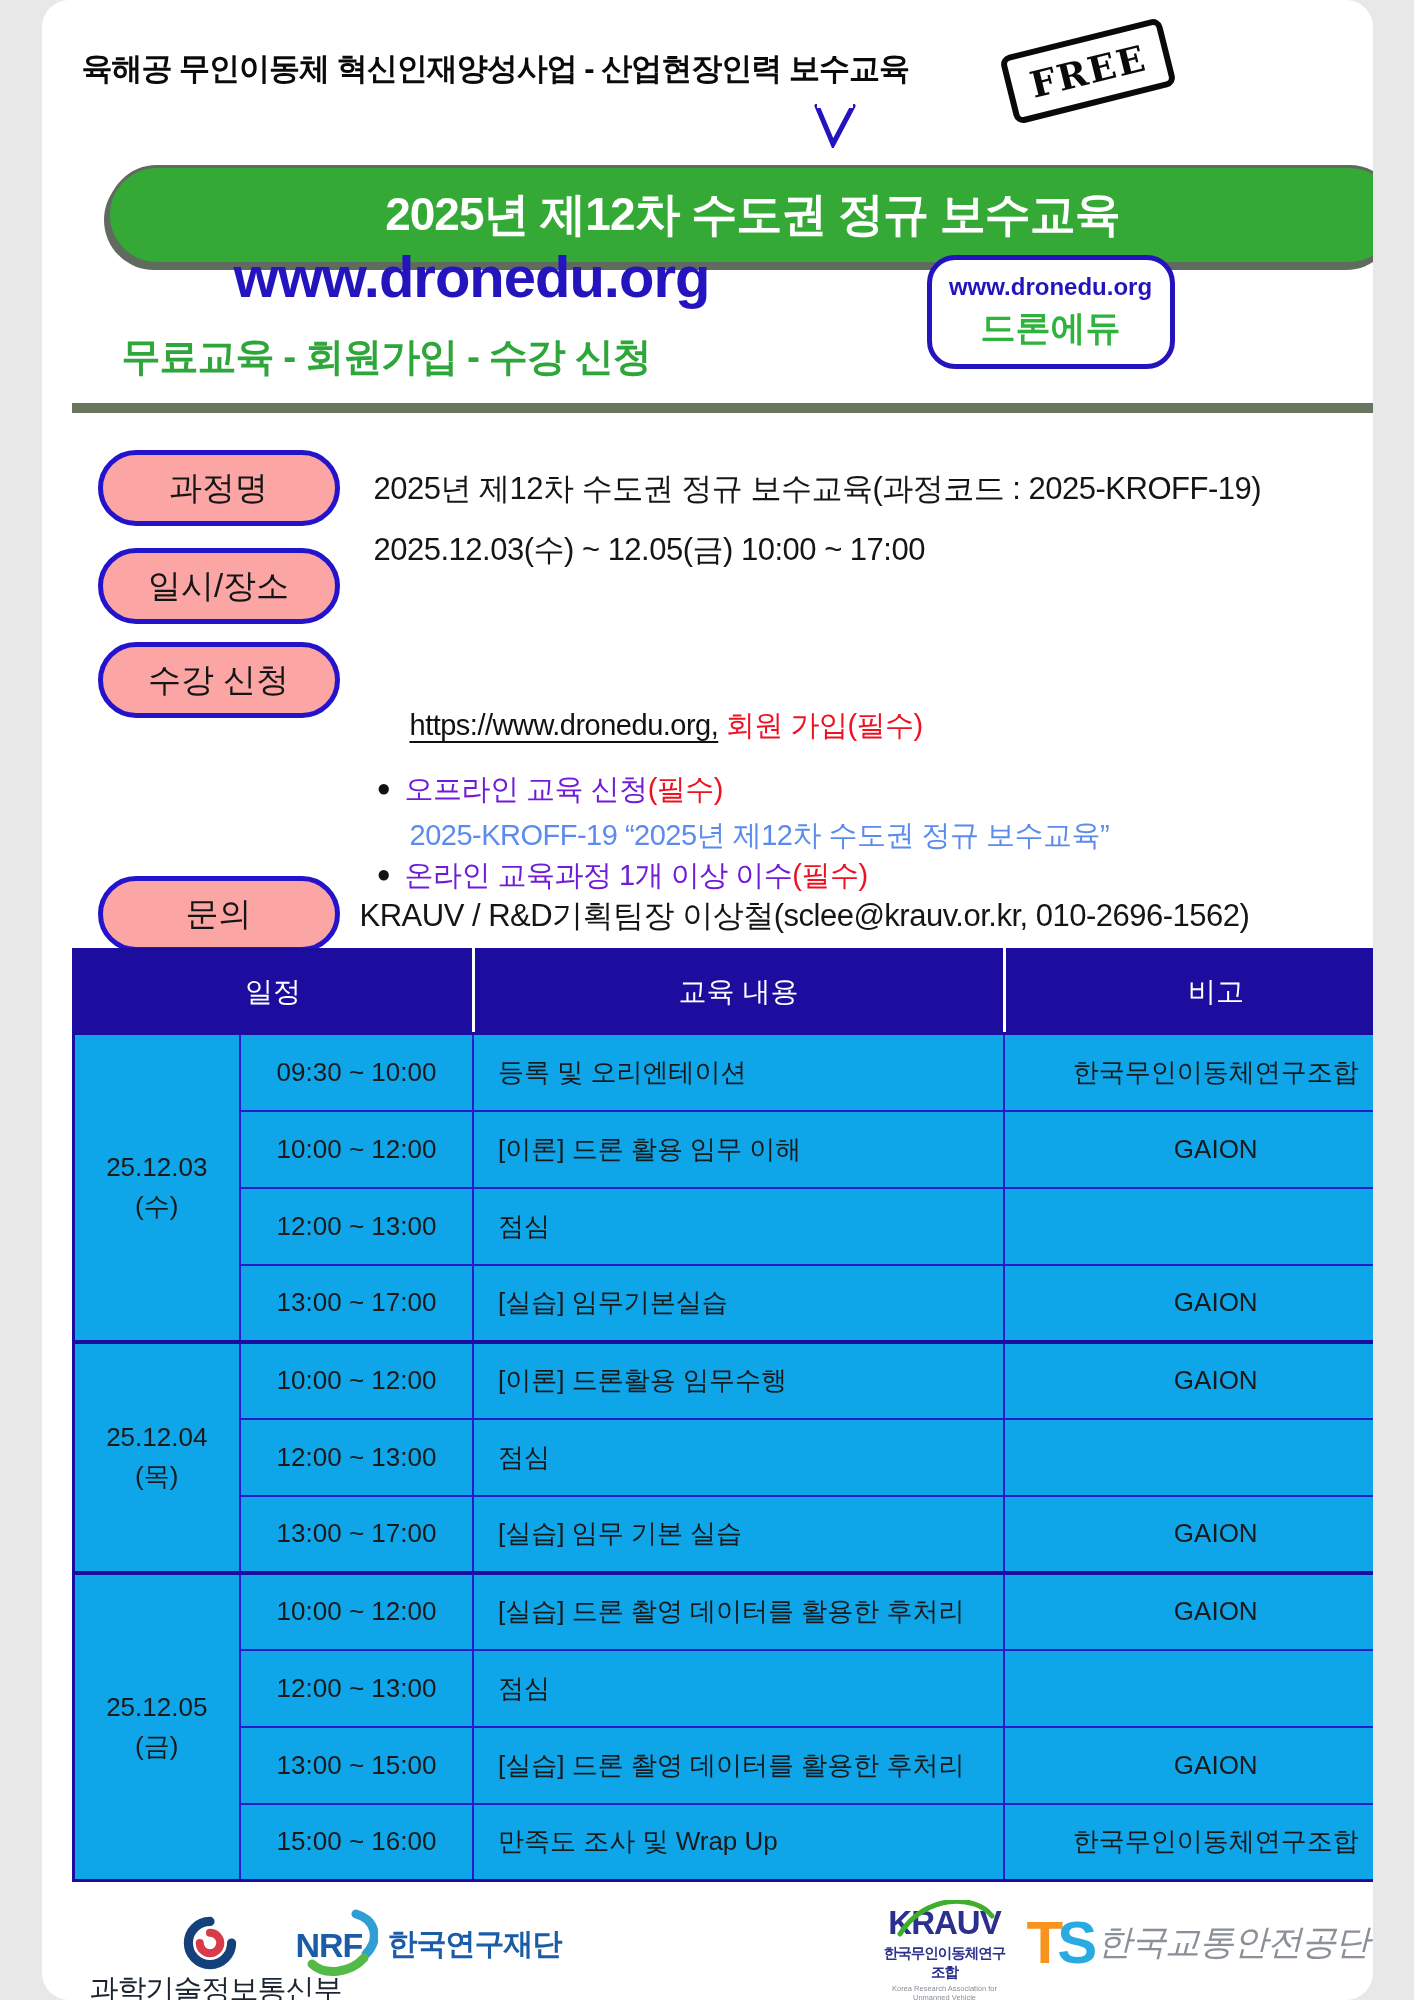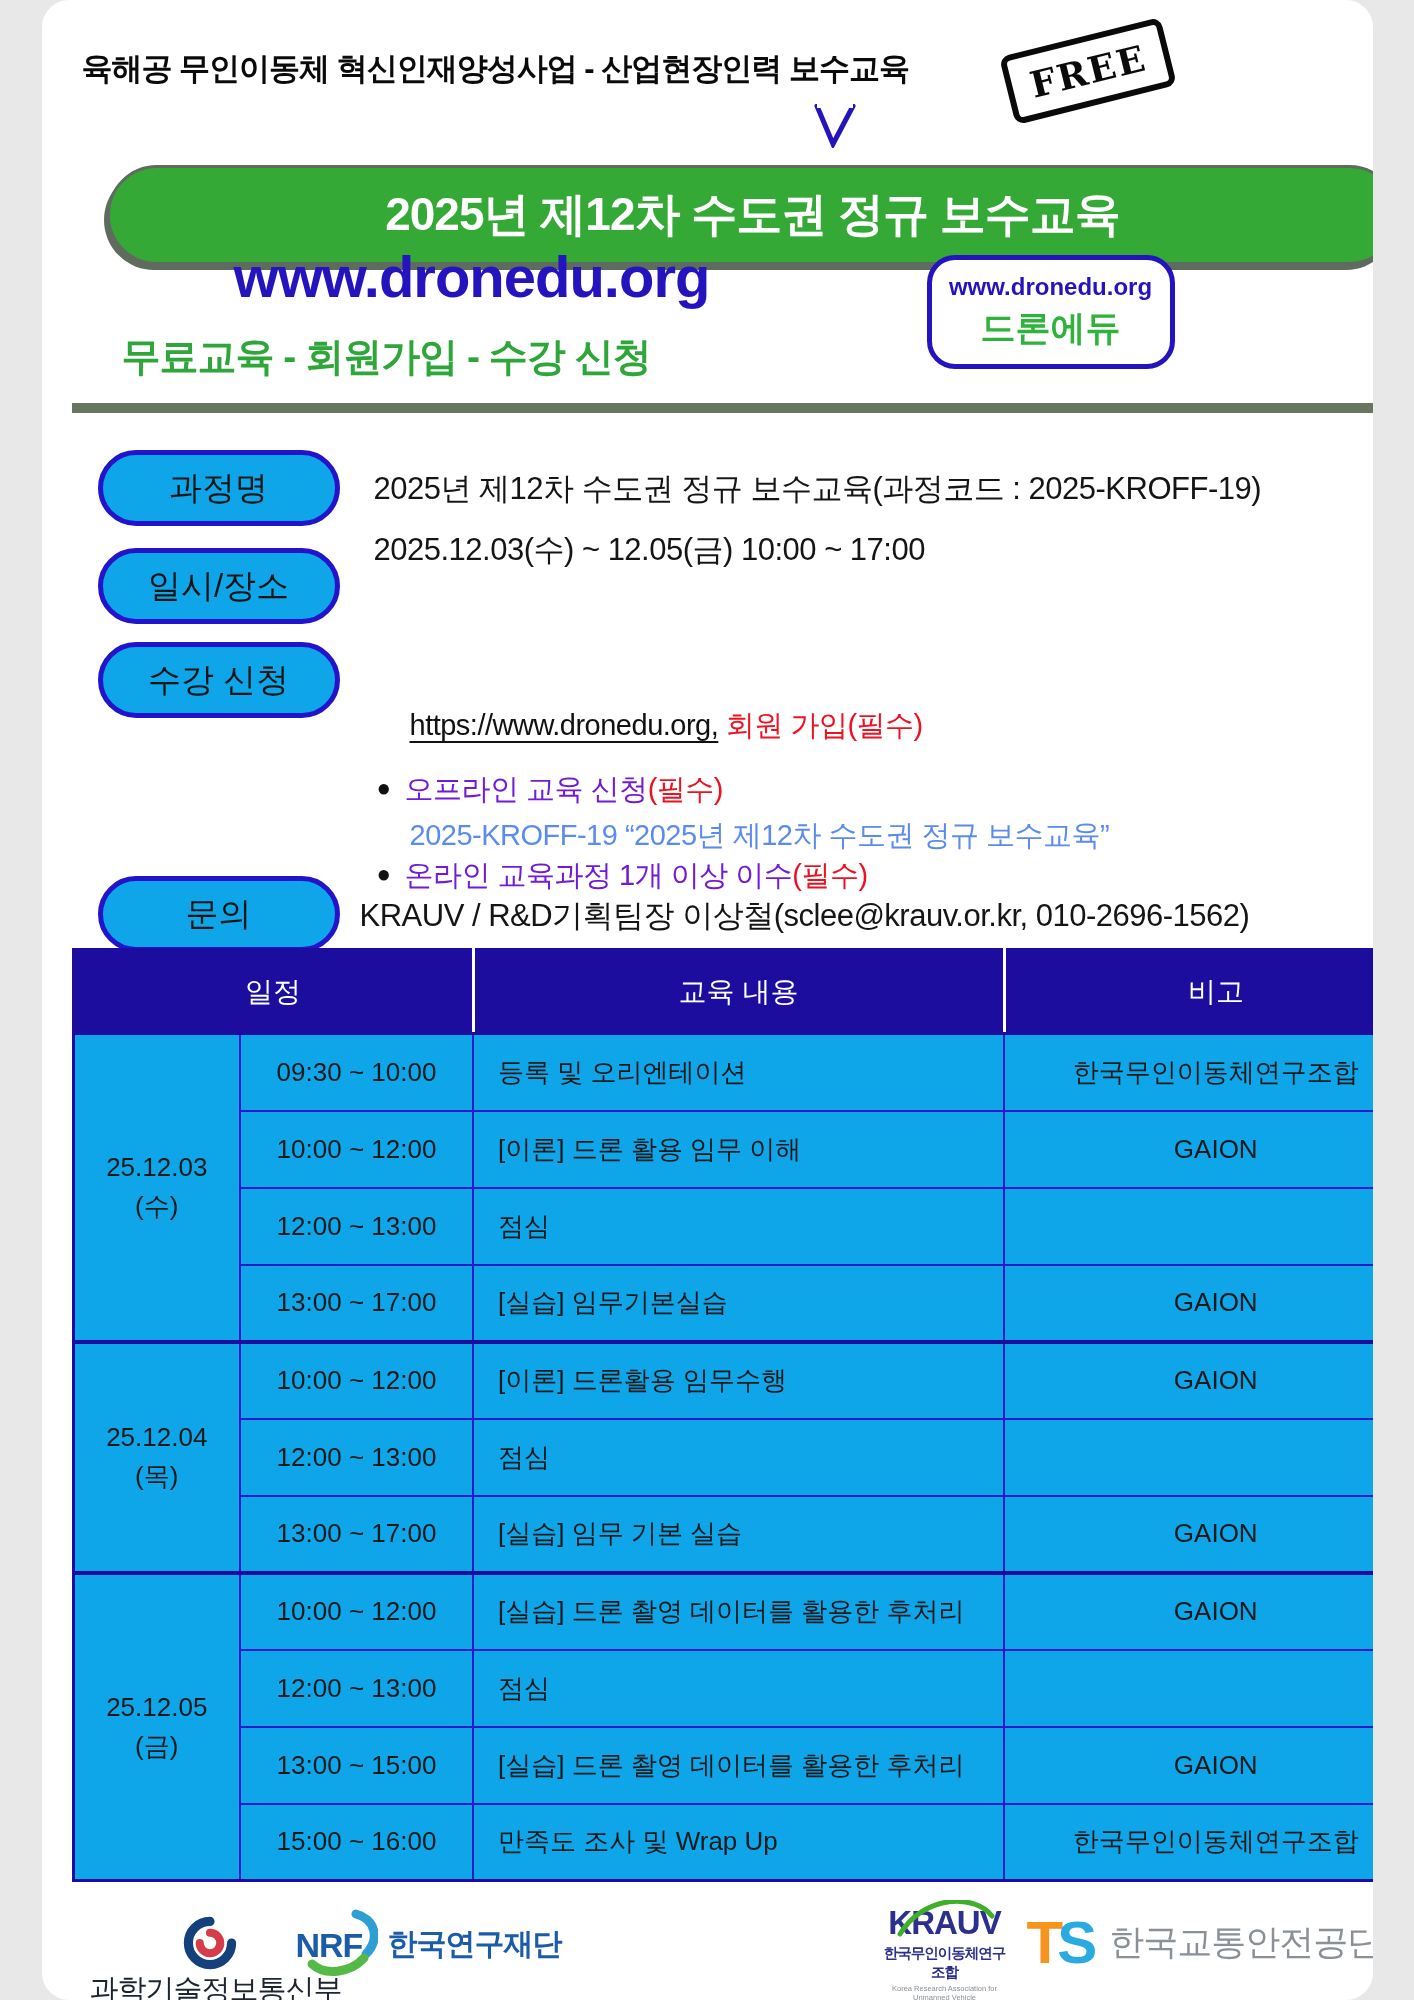--- a/index.html
+++ b/index.html
@@ -32,21 +32,21 @@
     border:5px solid #2414be; border-radius:28px; background:#ffffff;
     display:flex; flex-direction:column; align-items:center; justify-content:center; z-index:2; }
   .bubble-url { font-size:24px; font-weight:800; color:#2414be; }
   .bubble-brand { font-size:35px; font-weight:800; color:#2fb33c; margin-top:4px; }
   .bubble-tail { position:absolute; left:58%; top:104px; z-index:1; }
 
   
   .divider { position:absolute; left:30px; top:403px; width:1320px; height:10px; background:#68755f; }
 
   
-  .pill { position:absolute; left:56px; width:242px; height:76px; background:#0ea5e9;
+  .pill { position:absolute; left:56px; width:242px; height:76px; background:#fca5a5;
     border:5px solid #2314cc; border-radius:38px; display:flex; align-items:center; justify-content:center;
     font-size:33px; font-weight:500; color:#151515; }
   .info-text { position:absolute; left:332px; font-size:31px; font-weight:500; color:#151515; letter-spacing:-0.5px; }
   .bullet-line { position:absolute; left:335px; font-size:29px; font-weight:500; letter-spacing:-0.5px; }
   .bullet-dot { color:#111111; margin-right:14px; font-size:24px; vertical-align:3px; }
   .c-blue   { color:#2b1bc4; }
   .c-purple { color:#711bd8; }
   .c-red    { color:#ee1122; }
   .c-lblue  { color:#5c8bee; }
   .c-link   { color:#111111; text-decoration:underline; text-underline-offset:6px; }
@@ -73,21 +73,21 @@
   .nrf-mark { position:relative; width:84px; height:72px; }
   .nrf-letters { position:absolute; left:2px; top:18px; font-size:34px; font-weight:800; color:#1b5ca8; letter-spacing:-1px; }
   .nrf-text { font-size:30px; font-weight:700; color:#1b5ca8; margin-left:10px; letter-spacing:-1px; }
   .krauv { position:absolute; left:838px; top:6px; width:130px; text-align:center; }
   .krauv-mark { position:relative; font-size:33px; font-weight:800; color:#2b2f8e; letter-spacing:-1px; }
   .krauv-kr { font-size:14.5px; font-weight:700; color:#2b2f8e; margin-top:2px; letter-spacing:-1px; }
   .krauv-en { font-size:7.5px; color:#8a8f96; margin-top:2px; }
   .ts { position:absolute; left:985px; top:10px; display:flex; align-items:center; }
   .ts-t { font-size:60px; font-weight:800; color:#f7941d; letter-spacing:-2px; }
   .ts-s { font-size:60px; font-weight:800; color:#29abe2; margin-left:-4px; }
-  .ts-text { font-size:35px; font-weight:500; color:#8a9097; margin-left:12px; letter-spacing:-1px; }
+  .ts-text { font-size:35px; font-weight:500; color:#8a9097; letter-spacing:-1px;font-style:italic; }
 </style>
 </head>
 <body>
 
 <div id="page">
 
   <div class="program-line">육해공 무인이동체 혁신인재양성사업 - 산업현장인력 보수교육</div>
 
   <div class="free-stamp">FREE</div>
 

